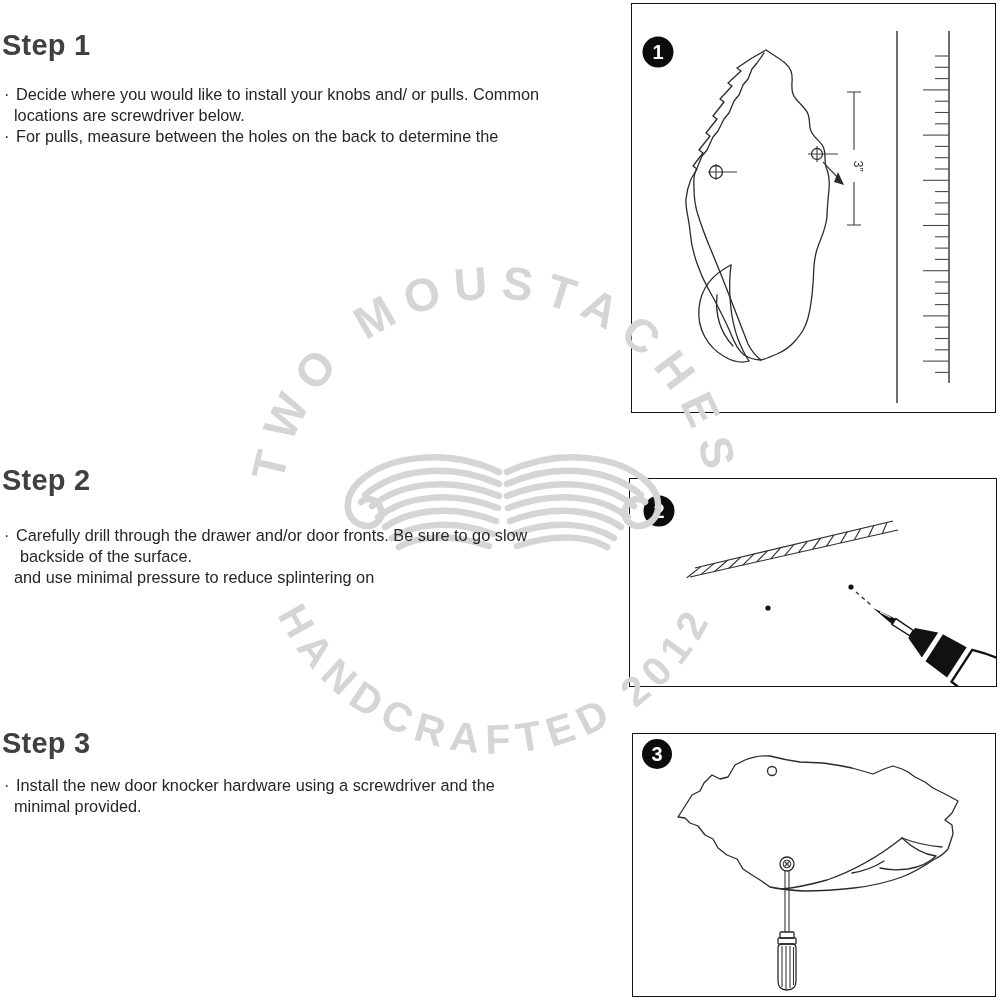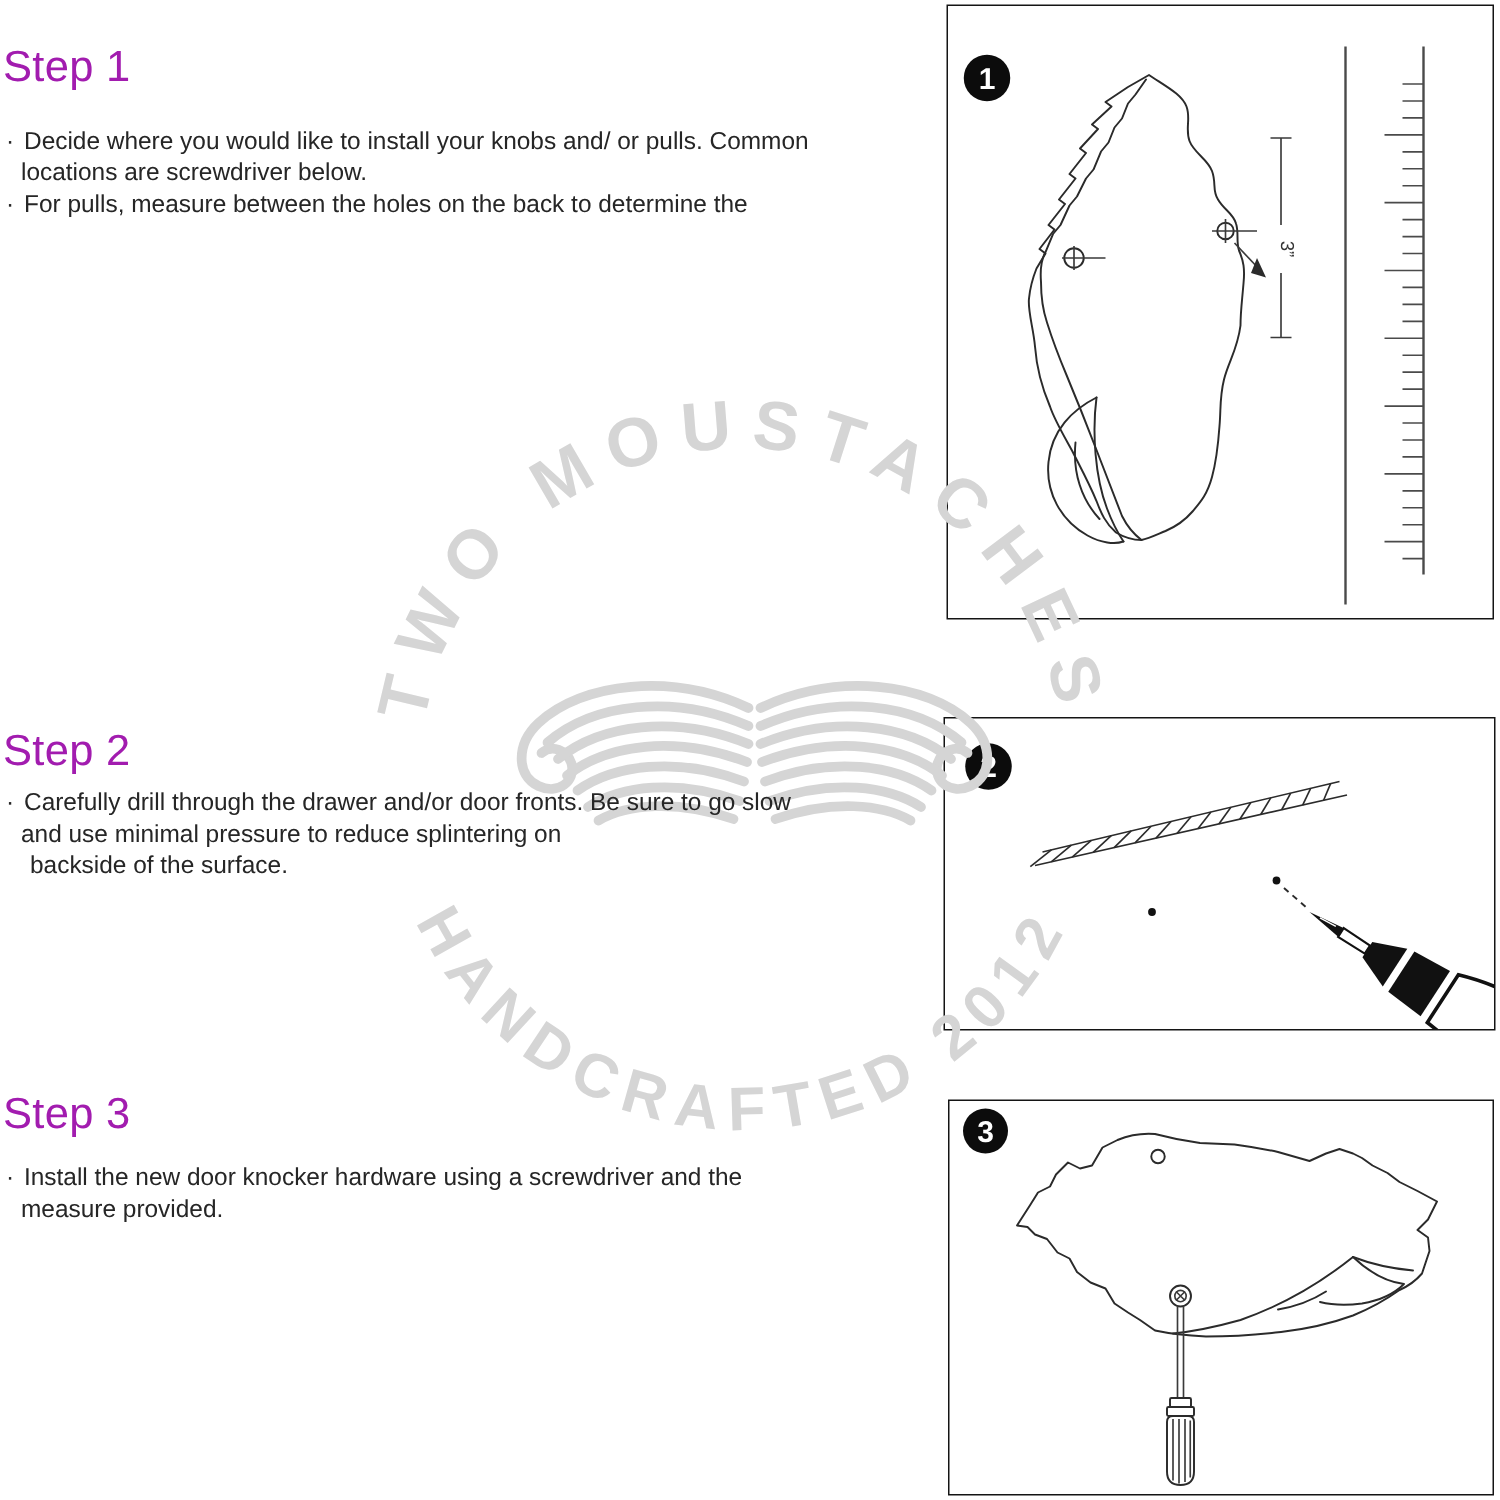--- a/index.html
+++ b/index.html
@@ -1,23 +1,23 @@
 <!DOCTYPE html>
 <html><head>
 <meta charset="utf-8">
 <style>
   html,body{margin:0;padding:0;background:#ffffff;}
   body{width:1000px;height:1000px;position:relative;overflow:hidden;
        font-family:"Liberation Sans",sans-serif;color:#232323;}
   .sheet{position:absolute;inset:0;background:#fff;}
 
   
-  .step-title{position:absolute;left:2px;font-size:29px;font-weight:normal;
-              color:#a21caf;letter-spacing:.2px;line-height:32px;z-index:10;}
-  #title-1{top:29px}#title-2{top:485px}#title-3{top:727px}
+  .step-title{position:absolute;left:2px;font-size:29px;font-weight:bold;
+              color:#404040;letter-spacing:.2px;line-height:32px;z-index:10;}
+  #title-1{top:29px}#title-2{top:464px}#title-3{top:727px}
   .step-body{position:absolute;left:3px;width:640px;font-size:16.3px;
              line-height:21px;color:#262626;z-index:10;}
   #body-1{top:84px}#body-2{top:525px}#body-3{top:775px}
   .bline{position:relative;white-space:nowrap;}
   .bline.bullet{padding-left:13px;}
   .bline.i1{padding-left:11px;}
   .bline.i2{padding-left:17px;}
   .bline .marker{position:absolute;left:1px;top:0;}
 
   
@@ -46,26 +46,26 @@
   <div class="step-title" id="title-2">Step 2</div>
   <div class="step-title" id="title-3">Step 3</div>
 
   <div class="step-body" id="body-1">
       <div class="bline bullet"><span class="marker">·</span>Decide where you would like to install your knobs and/ or pulls. Common</div>
       <div class="bline i1">locations are screwdriver below.</div>
       <div class="bline bullet"><span class="marker">·</span>For pulls, measure between the holes on the back to determine the</div>
     </div>
   <div class="step-body" id="body-2">
       <div class="bline bullet"><span class="marker">·</span>Carefully drill through the drawer and/or door fronts. Be sure to go slow</div>
+      <div class="bline i2">backside of the surface.</div>
       <div class="bline i1">and use minimal pressure to reduce splintering on</div>
-      <div class="bline i2">backside of the surface.</div>
     </div>
   <div class="step-body" id="body-3">
       <div class="bline bullet"><span class="marker">·</span>Install the new door knocker hardware using a screwdriver and the</div>
-      <div class="bline i1">measure provided.</div>
+      <div class="bline i1">minimal provided.</div>
     </div>
 
   <div class="panel" id="panel-1">
     <svg width="365" height="410" viewBox="0 0 365 410">
       <g>
         <circle class="badge" cx="27" cy="49" r="15.5"></circle>
         <text class="badge-num" x="27" y="56">1</text>
       </g>
 
       <g>

